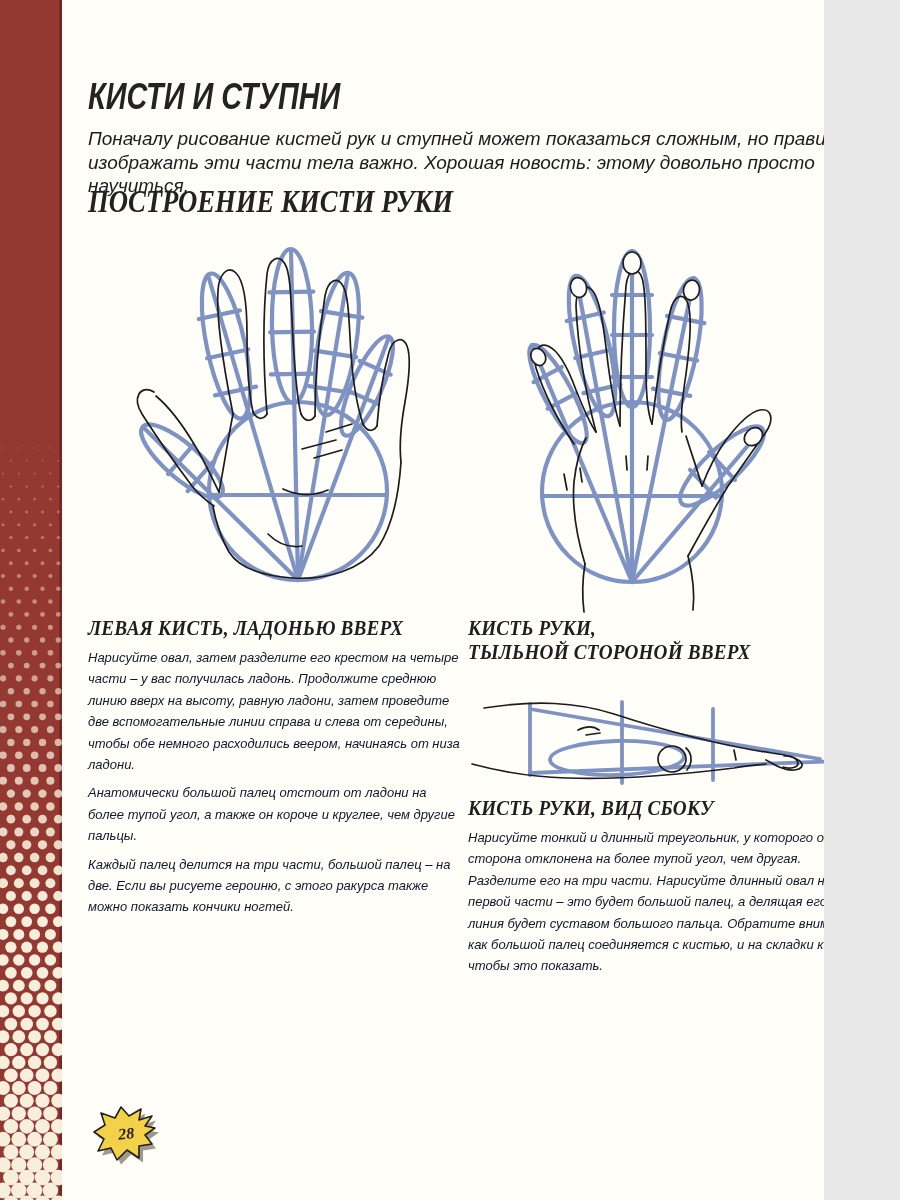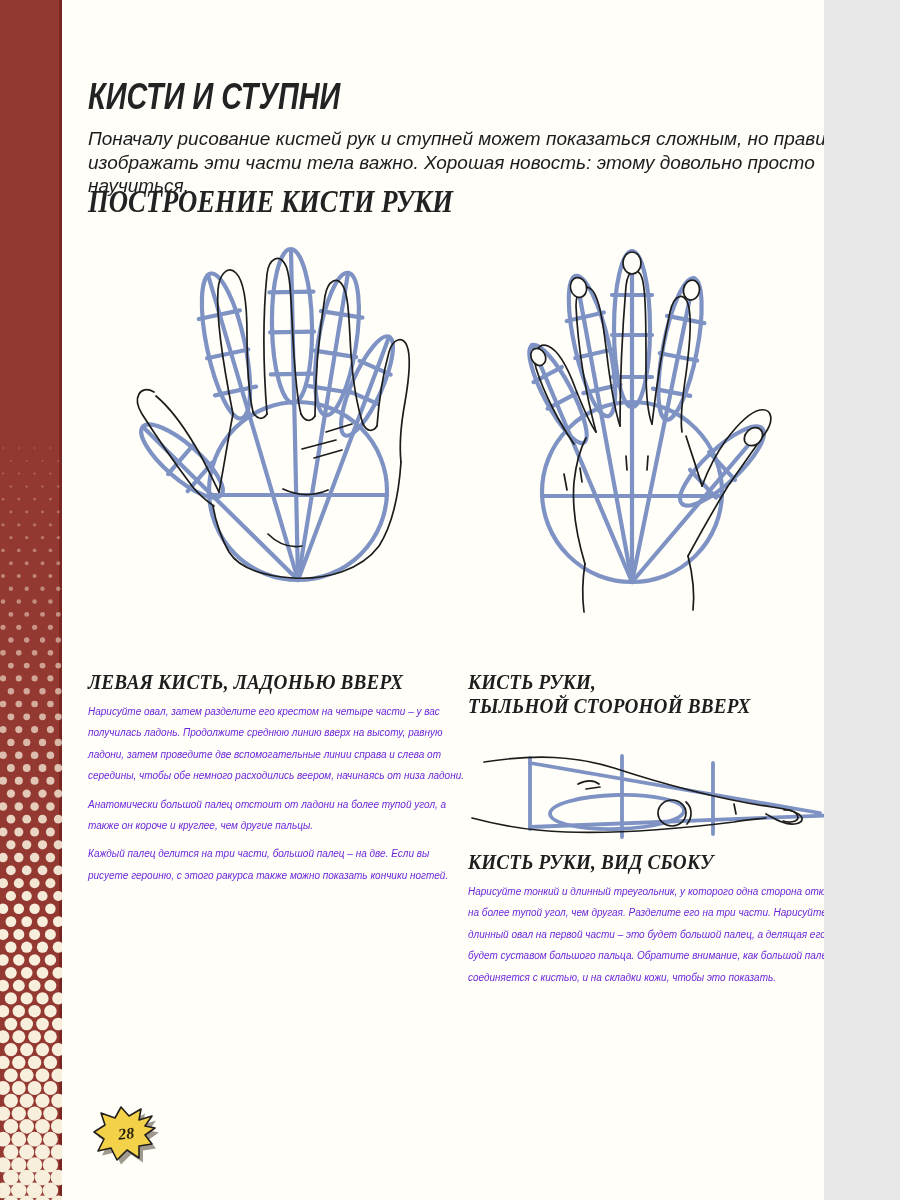--- a/index.html
+++ b/index.html
@@ -9,27 +9,27 @@
   .page-title{position:absolute;left:88px;top:76px;margin:0;
       font-family:"Liberation Sans",sans-serif;font-weight:bold;font-size:36px;
       color:#232323;letter-spacing:0px;transform:scaleX(0.80);transform-origin:left top;
       white-space:nowrap;}
   .intro{position:absolute;left:88px;top:127px;width:786px;margin:0;
       font-size:19px;line-height:23.5px;color:#1d1d1d;}
   .section-heading{position:absolute;left:88px;top:184px;margin:0;
       font-family:"Liberation Serif",serif;font-weight:bold;font-size:31px;color:#222;
       transform:scaleX(0.86);transform-origin:left top;white-space:nowrap;}
   .fig{position:absolute;}
-  .col{position:absolute;top:670px;}
+  .col{position:absolute;top:616px;}
   .col-left{left:88px;width:378px;}
   .col-right{left:468px;width:398px;}
   h3{font-family:"Liberation Serif",serif;font-weight:bold;font-size:20px;line-height:24px;
      margin:0 0 7px 0;color:#1e1e1e;letter-spacing:0.2px;white-space:pre-line;
      transform:scaleX(0.96);transform-origin:left top;}
-  .col p{font-size:10px;line-height:21.4px;margin:0 0 7px 0;color:#6d28d9;}
+  .col p{font-size:13px;line-height:21.4px;margin:0 0 7px 0;color:#0f172a;}
   .side-fig{display:block;margin:14px 0 6px -2px;}
   .badge{position:absolute;left:92px;top:1106px;width:76px;height:62px;}
 </style>
 </head>
 <body>
 
 <div id="page">
 
   <div class="sidebar">
     <svg id="halftone" width="62" height="1200" viewBox="0 0 62 1200">

